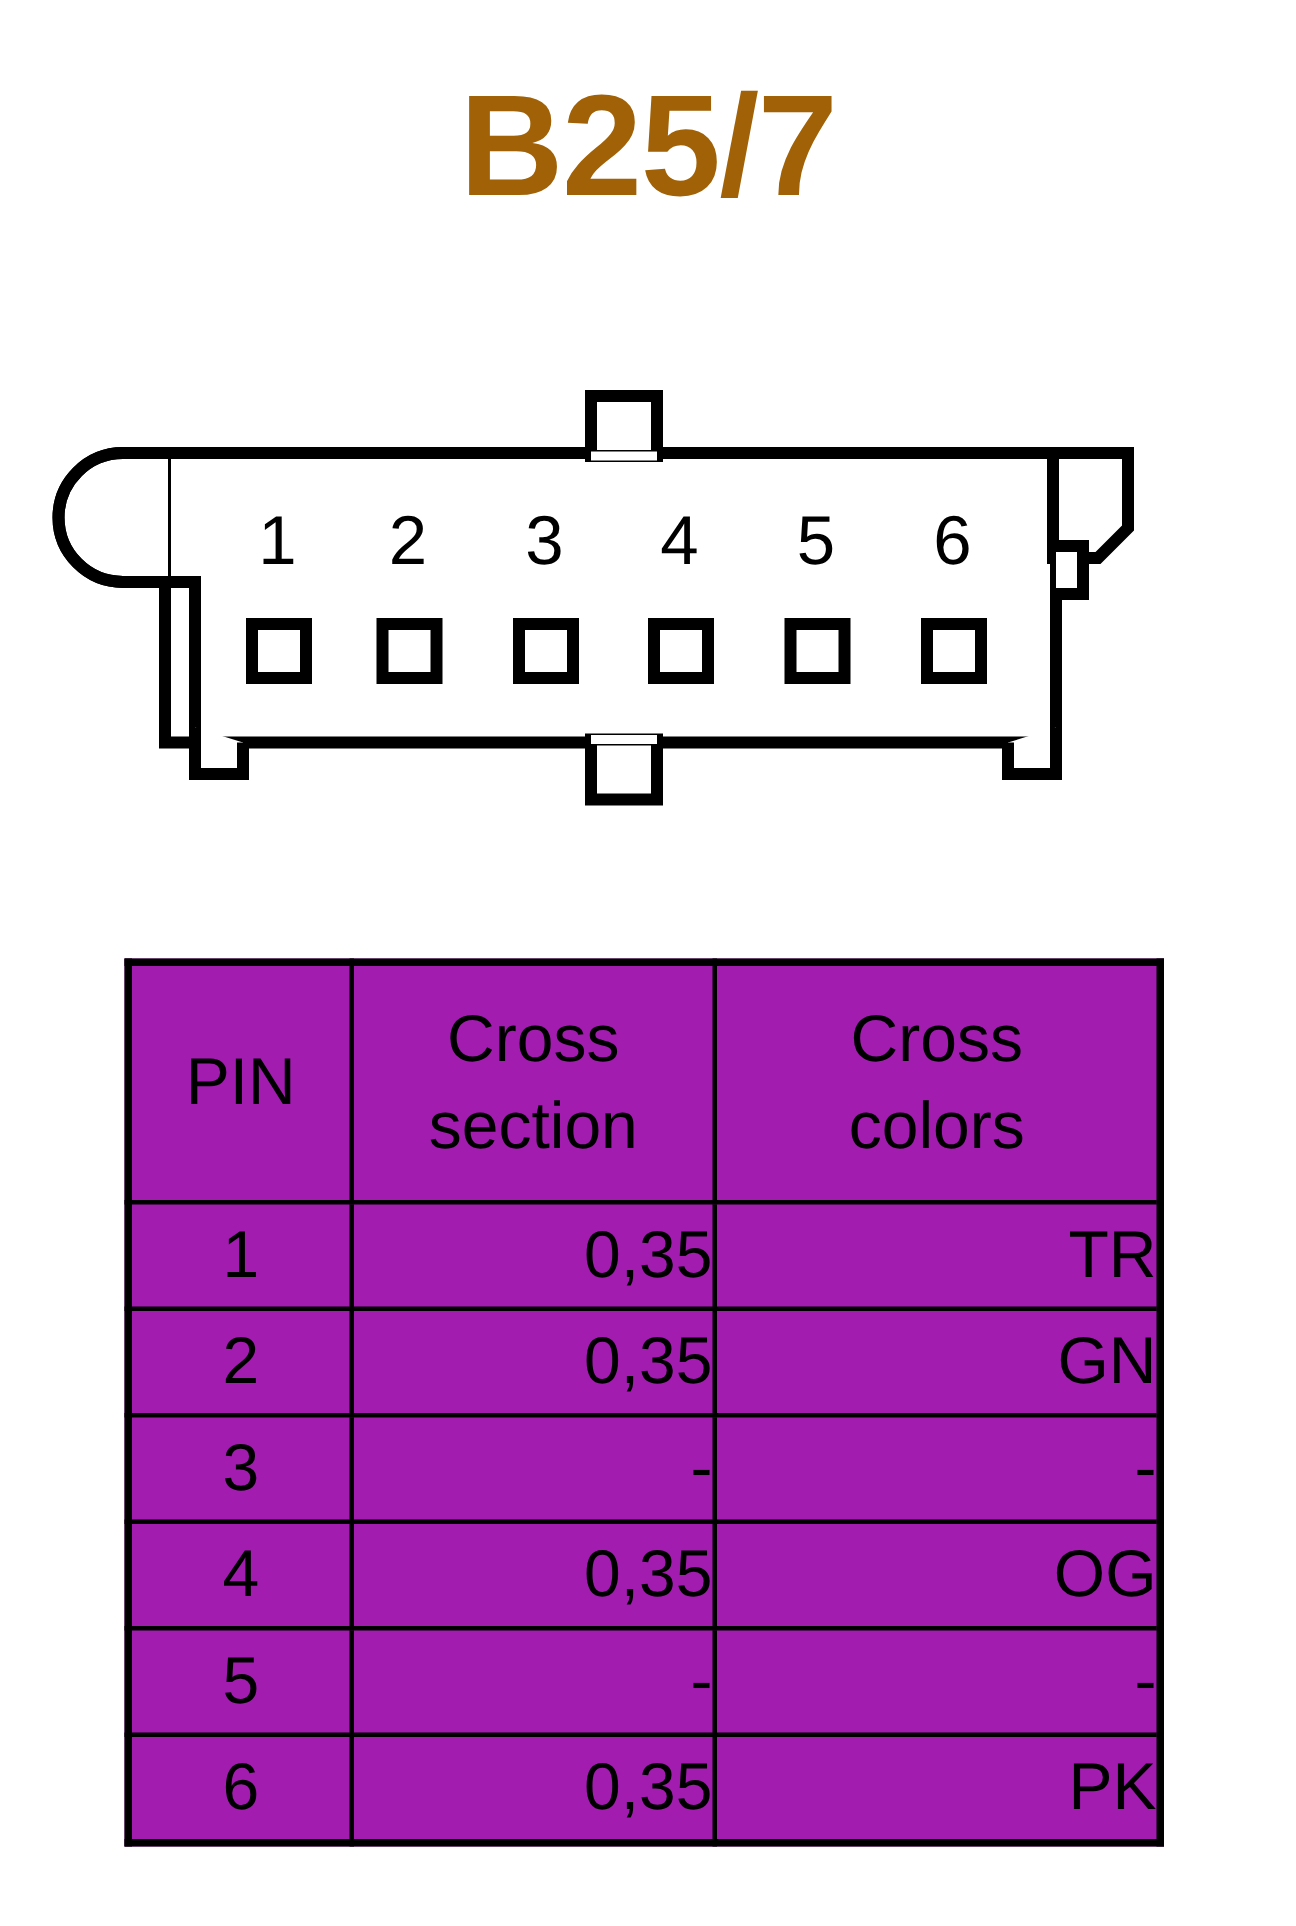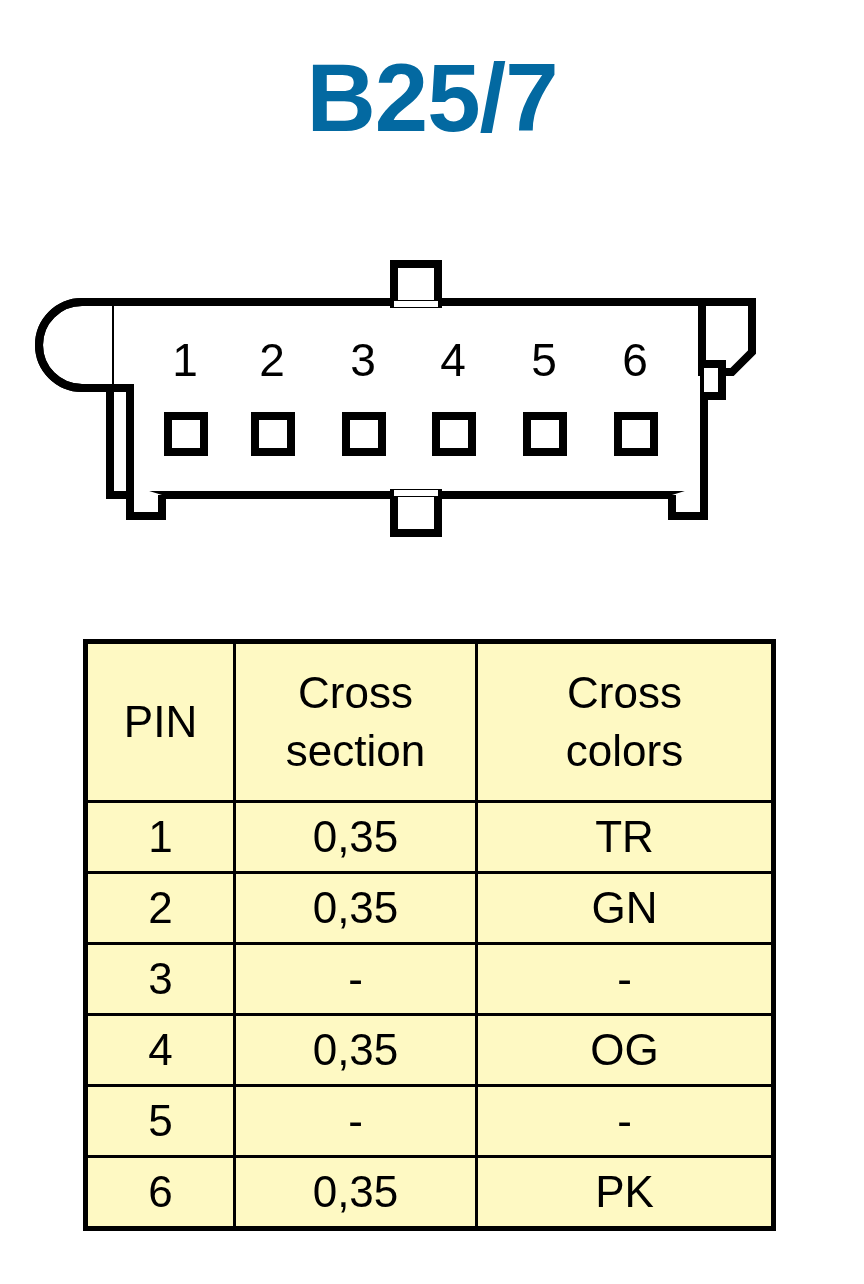--- a/index.html
+++ b/index.html
@@ -22,21 +22,21 @@
     position: absolute;
     left: 0;
     top: 46px;
     width: 864px;
     text-align: center;
     font-family: "Liberation Sans", sans-serif;
     font-weight: bold;
     font-size: 96px;
     line-height: 104px;
     letter-spacing: -1px;
-    color: #0369a1;
+    color: #a16207;
   }
 
   
   .connector {
     position: absolute;
     left: 0;
     top: 248px;
     width: 864px;
     height: 300px;
   }
@@ -51,21 +51,21 @@
   }
 
   
   .pin-table {
     position: absolute;
     left: 83px;
     top: 639px;
     width: 688px;
     border-collapse: collapse;
     table-layout: fixed;
-    background: #fef9c3;
+    background: #a21caf;
     padding-left: 15px;
   }
   .pin-table td, .pin-table th {
     border: 3px solid #000000;
     padding: 0;
     font-family: "Liberation Sans", sans-serif;
     font-weight: normal;
     color: #000000;
     vertical-align: middle;
   }
@@ -82,21 +82,21 @@
   }
   .pin-table tbody td {
     height: 68px;
     font-size: 44px;
     line-height: 50px;
   }
   .cell-pin {
     text-align: center;
   }
   .cell-left {
-    text-align: center;
+    text-align: right;
     padding-left: 14px;
   }
 
   
   .pin-table {
     border: 5px solid #000000;
   }
 </style>
 </head>
 <body>

